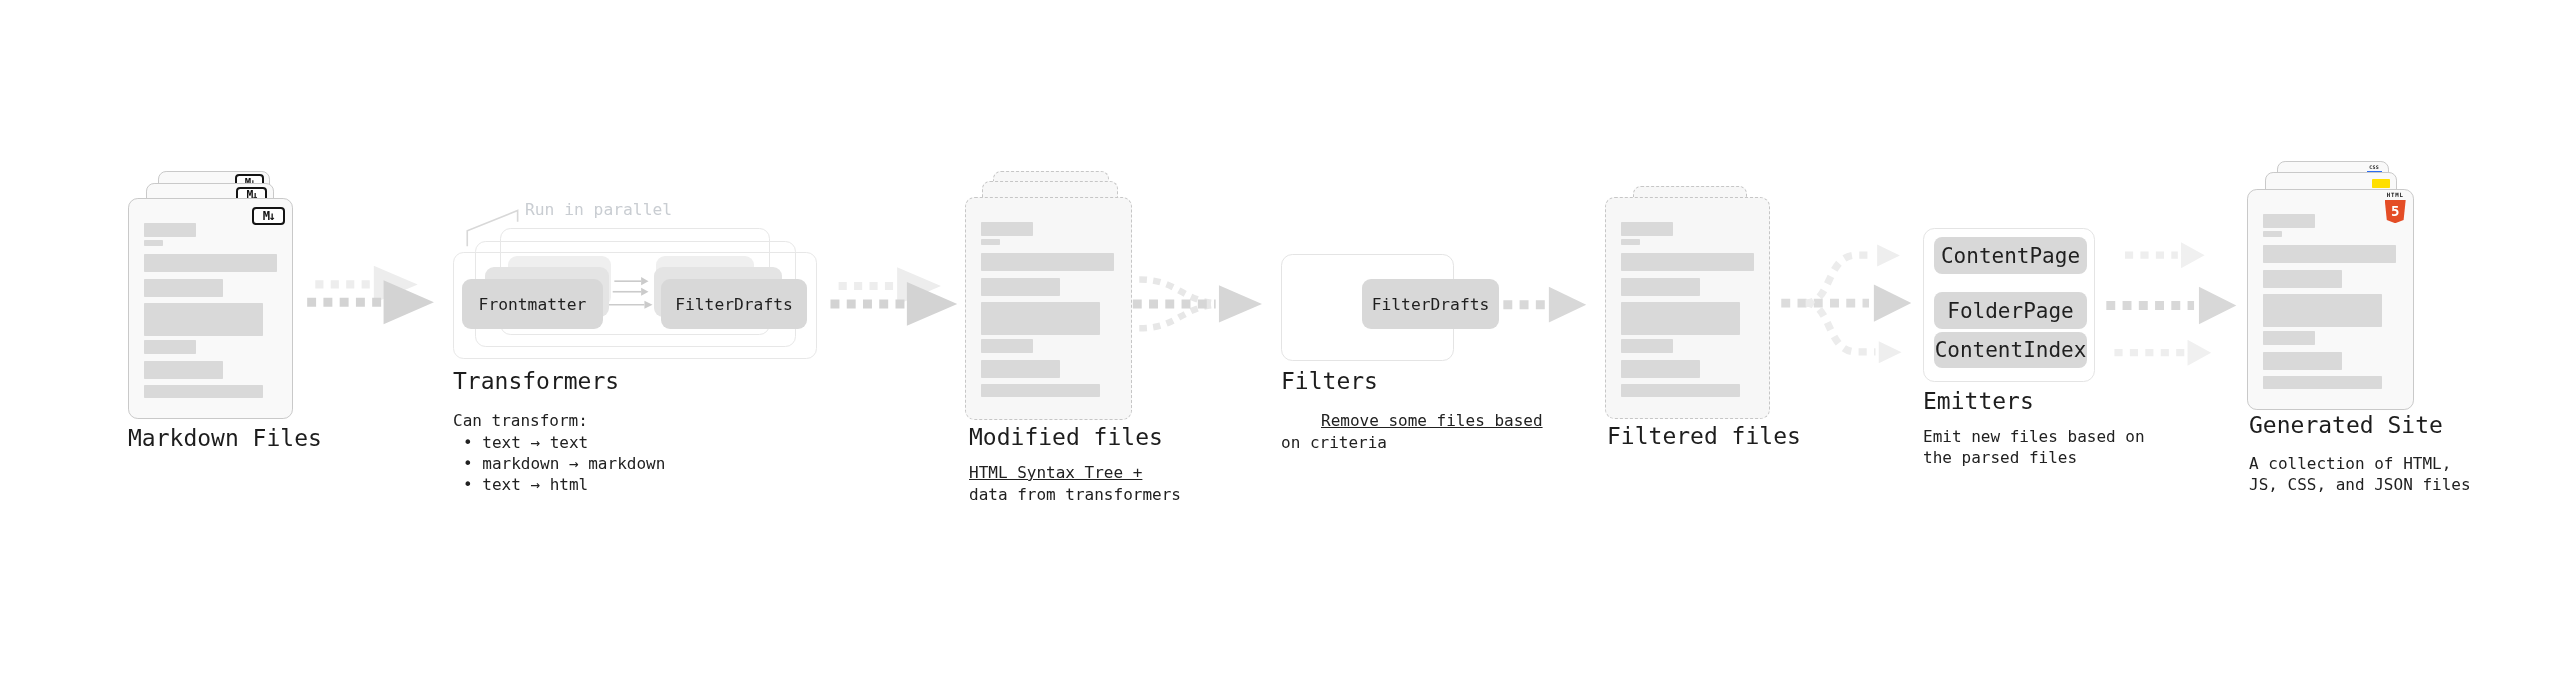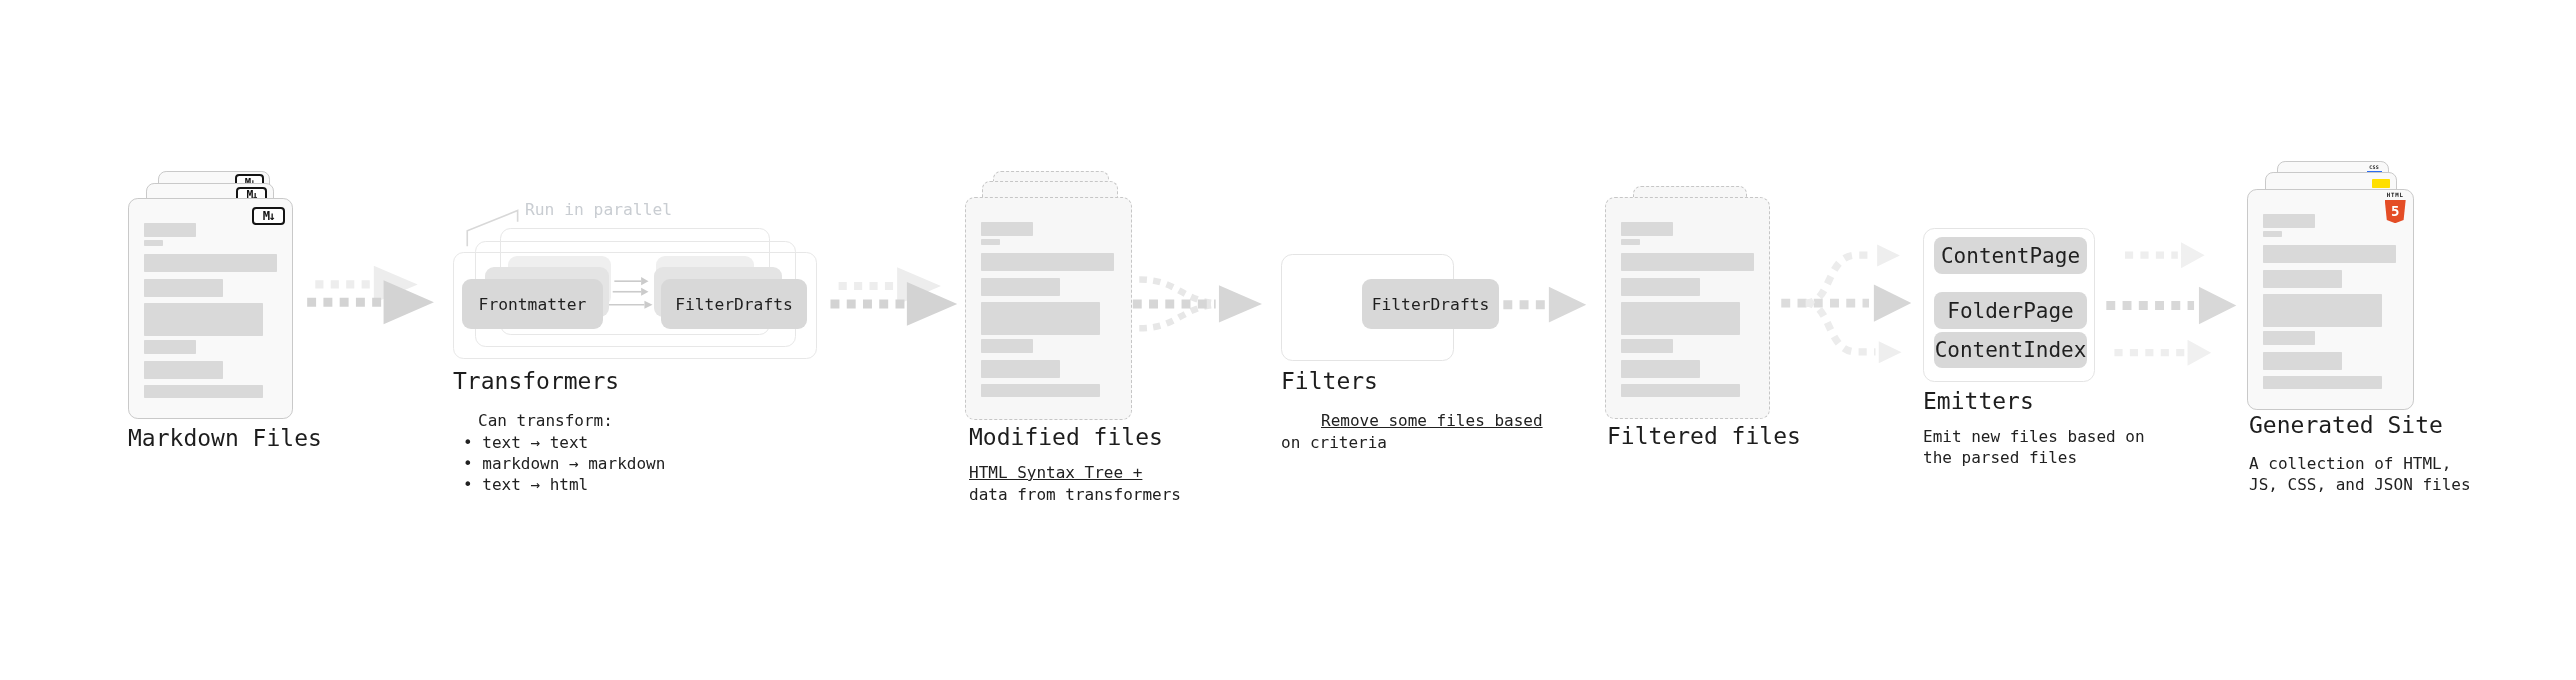--- a/index.html
+++ b/index.html
@@ -132,21 +132,21 @@
 
     <div class="box ghost2" style="left:508px;top:256px;width:103px;height:50px;"></div>
     <div class="box ghost1" style="left:485px;top:267px;width:124px;height:50px;"></div>
     <div class="box ghost2" style="left:656px;top:256px;width:98px;height:50px;"></div>
     <div class="box ghost1" style="left:654px;top:267px;width:128px;height:50px;"></div>
 
     <div class="box" style="left:462px;top:279px;width:141px;height:50px;">Frontmatter</div>
     <div class="box" style="left:661px;top:279px;width:146px;height:50px;">FilterDrafts</div>
 
     <div class="title" style="left:453px;top:367px;">Transformers</div>
-    <div class="desc" style="left:478px;top:410px;text-align:center;">Can transform:</div>
+    <div class="desc" style="left:453px;top:410px;text-align:center;">Can transform:</div>
     <div class="desc" style="left:463px;top:432px;">• text → text</div>
     <div class="desc" style="left:463px;top:453px;">• markdown → markdown</div>
     <div class="desc" style="left:463px;top:474px;">• text → html</div>
   </div>
 
   <div>
     <div class="card dashed" style="left:993px;top:171px;width:116px;height:41px;border-radius:8.1px;"></div>
     <div class="card dashed" style="left:982px;top:181px;width:136px;height:46px;border-radius:8.1px;"></div>
     <div class="card dashed" style="left:965px;top:197px;width:167px;height:223px;">
         <div class="bar" style="left: 15.4px; top: 24.4px; width: 52px; height: 14px;"></div>

